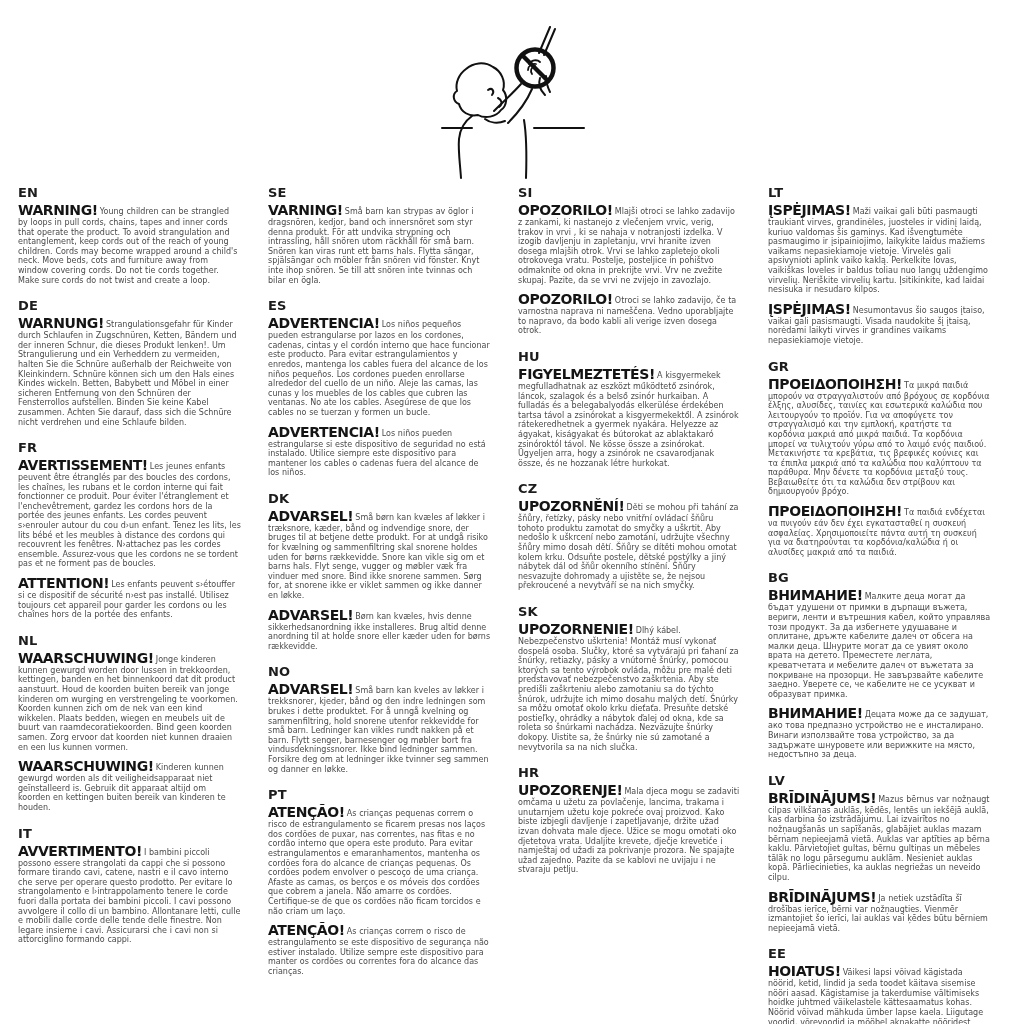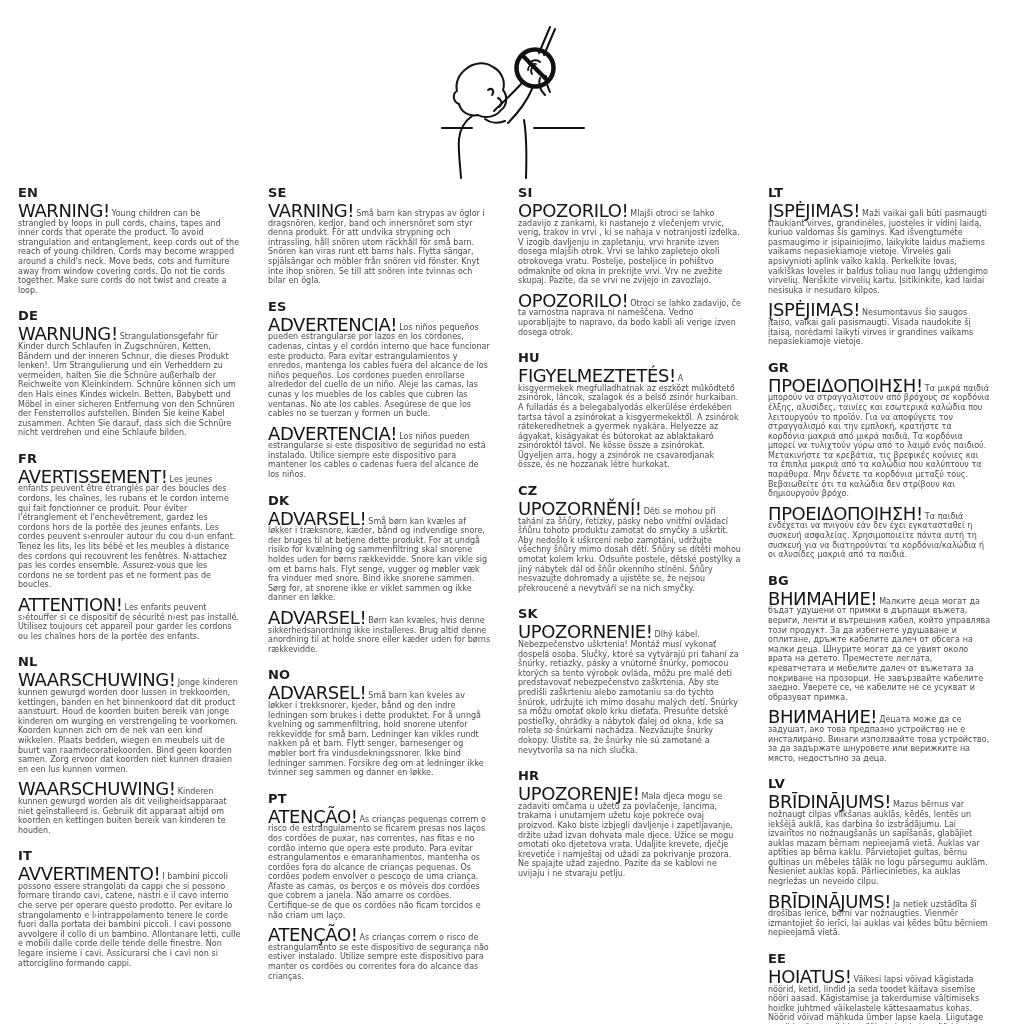--- a/index.html
+++ b/index.html
@@ -34,23 +34,23 @@
   }
   .warning-para {
     font-size: 8px;
     line-height: 9.6px;
     margin: 0 0 7px 0;
     color: #4a4a4a;
     text-align: left;
     word-spacing: 0.2px;
   }
   .warning-heading {
-    font-size: 18px;
+    font-size: 14px;
     line-height: 15px;
-    font-weight: normal;
+    font-weight: bold;
     color: #141414;
     letter-spacing: -0.4px;
     margin-right: 2px;
     vertical-align: -1px;
     margin-top: 42px;
   }
 </style>
 </head>
 <body>
 

